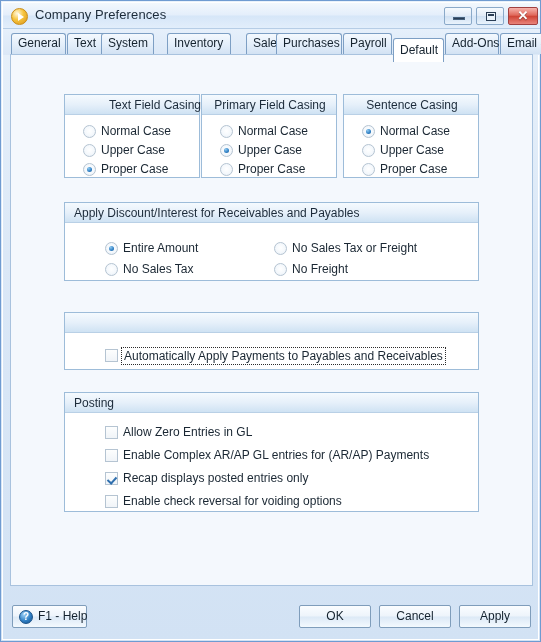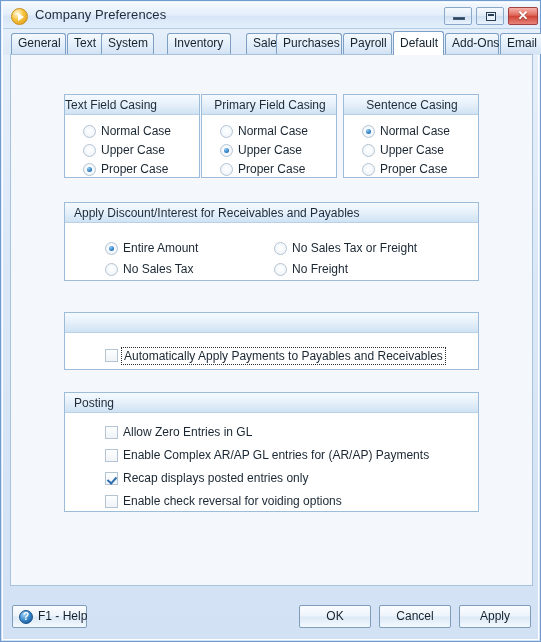--- a/index.html
+++ b/index.html
@@ -317,31 +317,31 @@
   </div>
 
   <div class="tabstrip" id="tabstrip">
       <div class="tab" style="left: 8px; width: 55px;">General</div>
       <div class="tab" style="left: 64px; width: 45px;">Text</div>
       <div class="tab" style="left: 98px; width: 53px;">System</div>
       <div class="tab" style="left: 164px; width: 64px;">Inventory</div>
       <div class="tab" style="left: 243px; width: 43px;">Sales</div>
       <div class="tab" style="left: 273px; width: 66px;">Purchases</div>
       <div class="tab" style="left: 340px; width: 49px;">Payroll</div>
-      <div class="tab selected" style="left: 390px; width: 51px;">Default</div>
+      <div class="tab selected" style="left: 390px; width: 51px; margin-top: 7px;">Default</div>
       <div class="tab" style="left: 442px; width: 54px;">Add-Ons</div>
       <div class="tab" style="left: 497px; width: 72px;">Email Setup</div>
     </div>
 
   <div class="content">
 
     <div id="casing-host">
         <div class="group" style="left: 53px; top: 39px; width: 136px; height: 84px;">
           <div class="group-header">
-            <span class="gh-label" style="left: 0px; width: 136px; text-align: left;">Text Field Casing</span>
+            <span class="gh-label" style="left: 0px; width: 136px; text-align: right;">Text Field Casing</span>
           </div>
           <div class="group-body">
             <div class="opt" style="left: 18px; top: 10px;">
               <span class="radio"></span>
               <span class="lbl">Normal Case</span>
             </div>
             <div class="opt" style="left: 18px; top: 29px;">
               <span class="radio"></span>
               <span class="lbl">Upper Case</span>
             </div>

